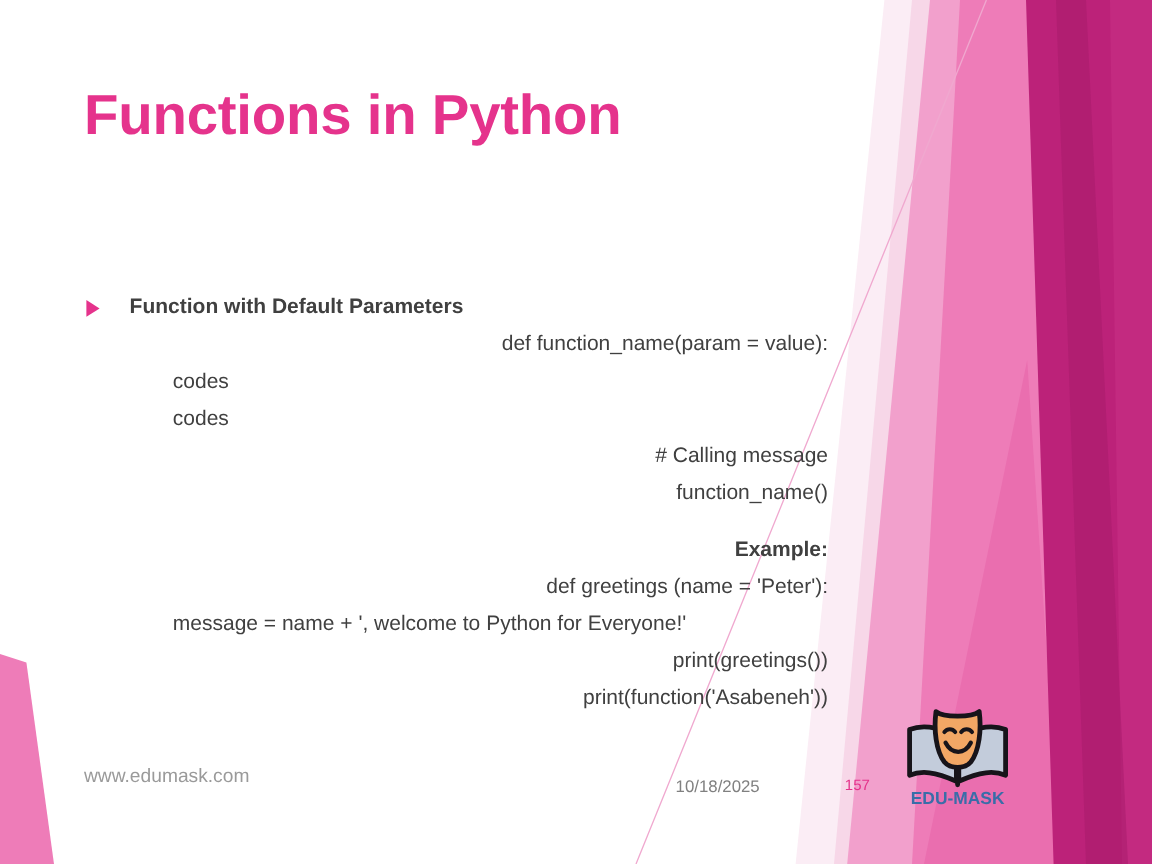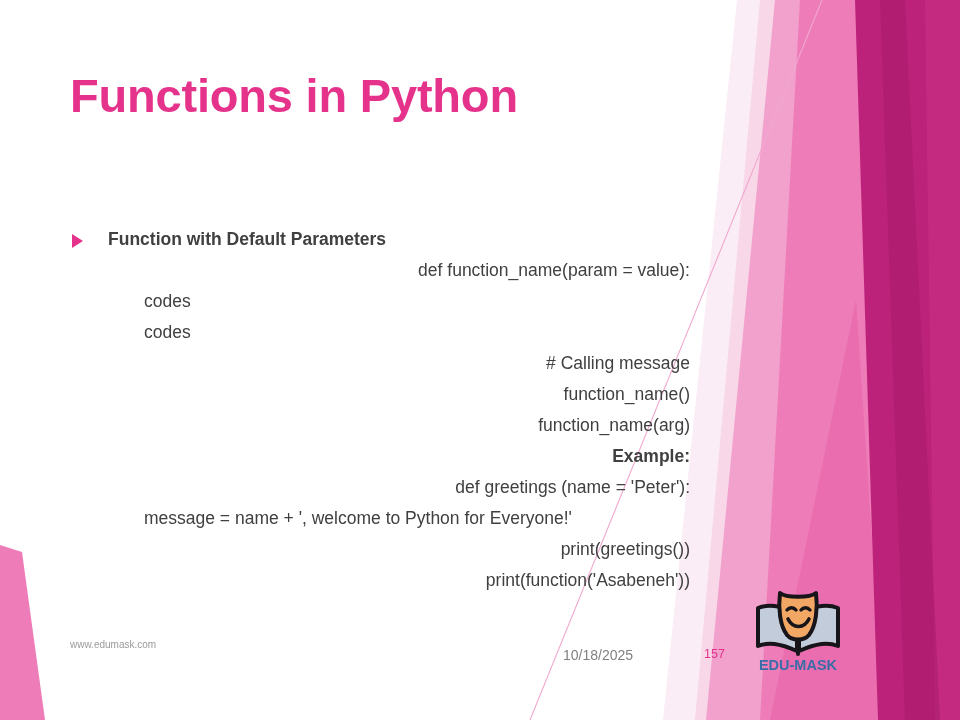--- a/index.html
+++ b/index.html
@@ -40,41 +40,41 @@
     top: 224px;
     width: 620px;
   }
   .line {
     color: #404040;
     font-size: 17.5px;
     line-height: 31px;
     white-space: pre;
     font-family: "Liberation Sans", sans-serif;
   }
-  .line.bold { font-weight: bold; }
+  .line.bold { font-weight: bold; margin-top: 16px; }
   .line.lvl0 { padding-left: 38px; }
   .line.lvl1 { padding-left: 47px; text-align: right; }
   .line.lvl2 { padding-left: 74px; }
   .bullet-row {
     position: relative;
   }
   .bullet-tri {
     position: absolute;
     left: 2px;
     top: 10px;
     width: 0; height: 0;
     border-left: 11px solid #E5338C;
     border-top: 7px solid transparent;
     border-bottom: 7px solid transparent;
   }
   #footer-url {
     position: absolute;
     left: 70px;
     top: 639px;
-    font-size: 10px;
+    font-size: 16px;
     color: #9a9a9a;
     font-family: "Liberation Sans", sans-serif;
   }
   #footer-date {
     position: absolute;
     left: 563px;
     top: 647px;
     font-size: 14px;
     color: #808080;
     font-family: "Liberation Sans", sans-serif;
@@ -131,21 +131,20 @@
     <div class="bullet-row">
       <span class="bullet-tri"></span>
       <div class="line bold lvl0">Function with Default Parameters</div>
     </div>
 
     <div class="line lvl1">def function_name(param = value):</div>
     <div class="line lvl2">codes</div>
     <div class="line lvl2">codes</div>
     <div class="line lvl1"># Calling message</div>
     <div class="line lvl1">function_name()</div>
-    <div class="line lvl1">function_name(arg)</div>
     <div class="line bold lvl1">Example:</div>
     <div class="line lvl1">def greetings (name = 'Peter'):</div>
     <div class="line lvl2">message = name + ', welcome to Python for Everyone!'</div>
     <div class="line lvl1">print(greetings())</div>
     <div class="line lvl1">print(function('Asabeneh'))</div>
   </div>
 
   <div id="footer-url">www.edumask.com</div>
   <div id="footer-date">10/18/2025</div>
   <div id="footer-slidenum">157</div>

